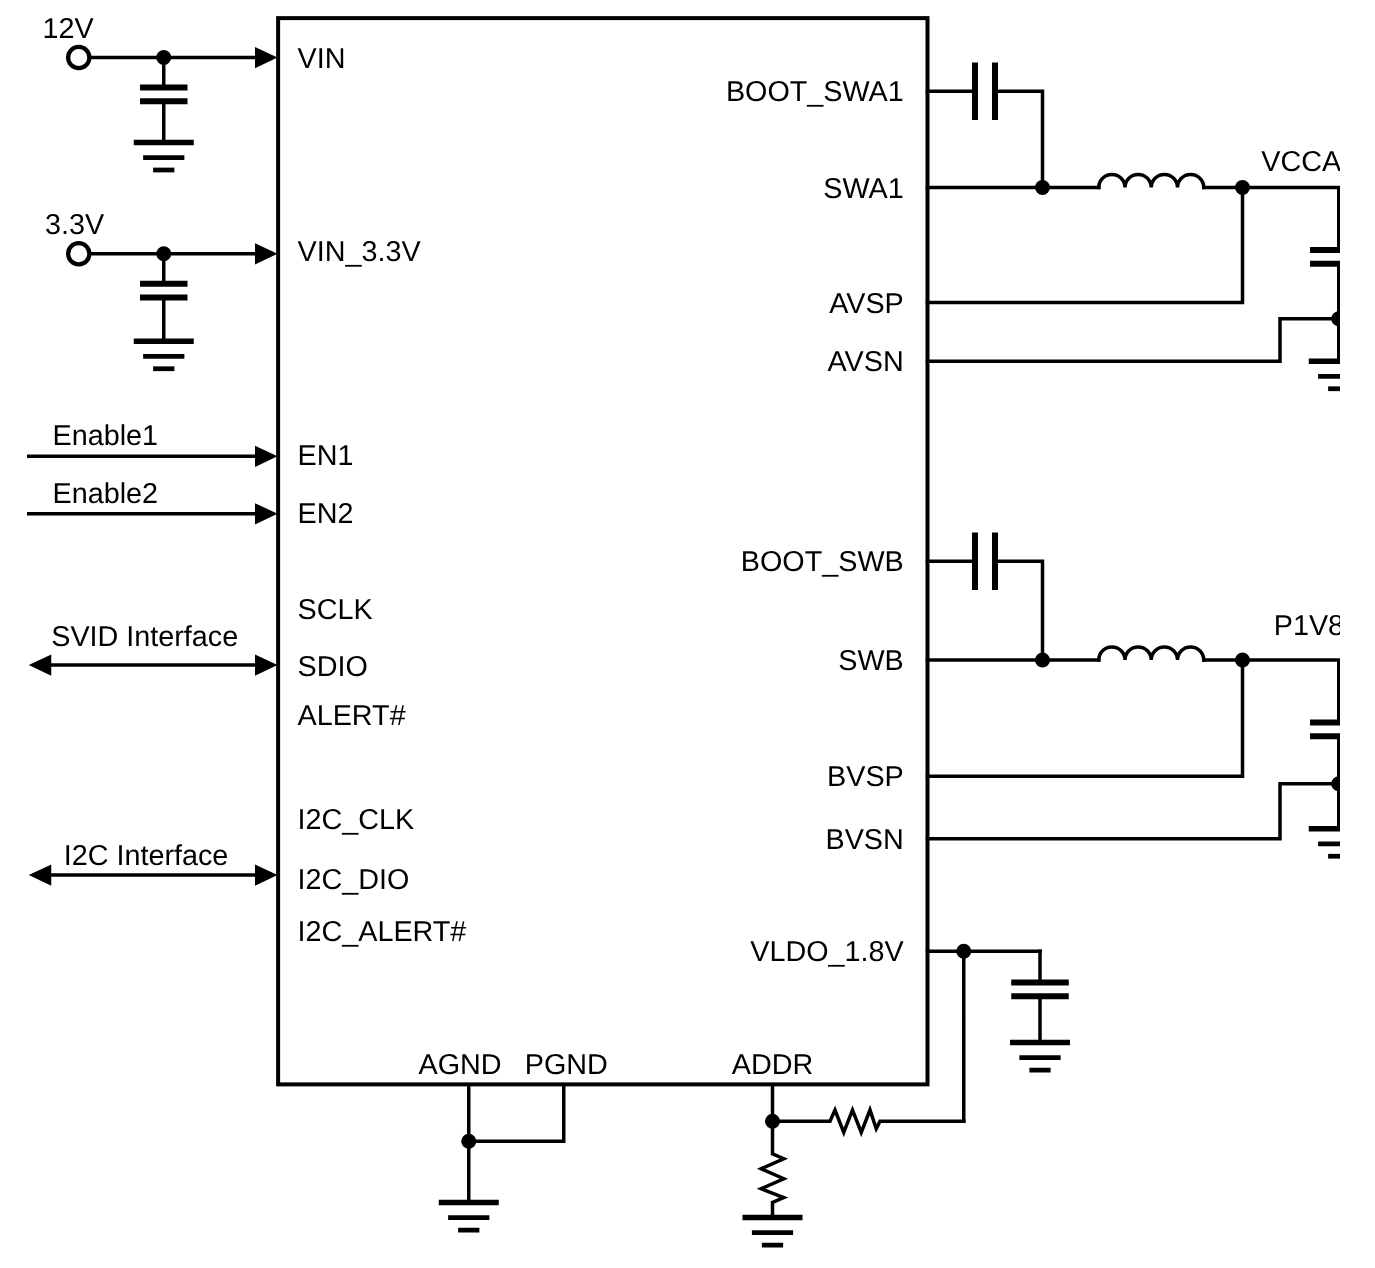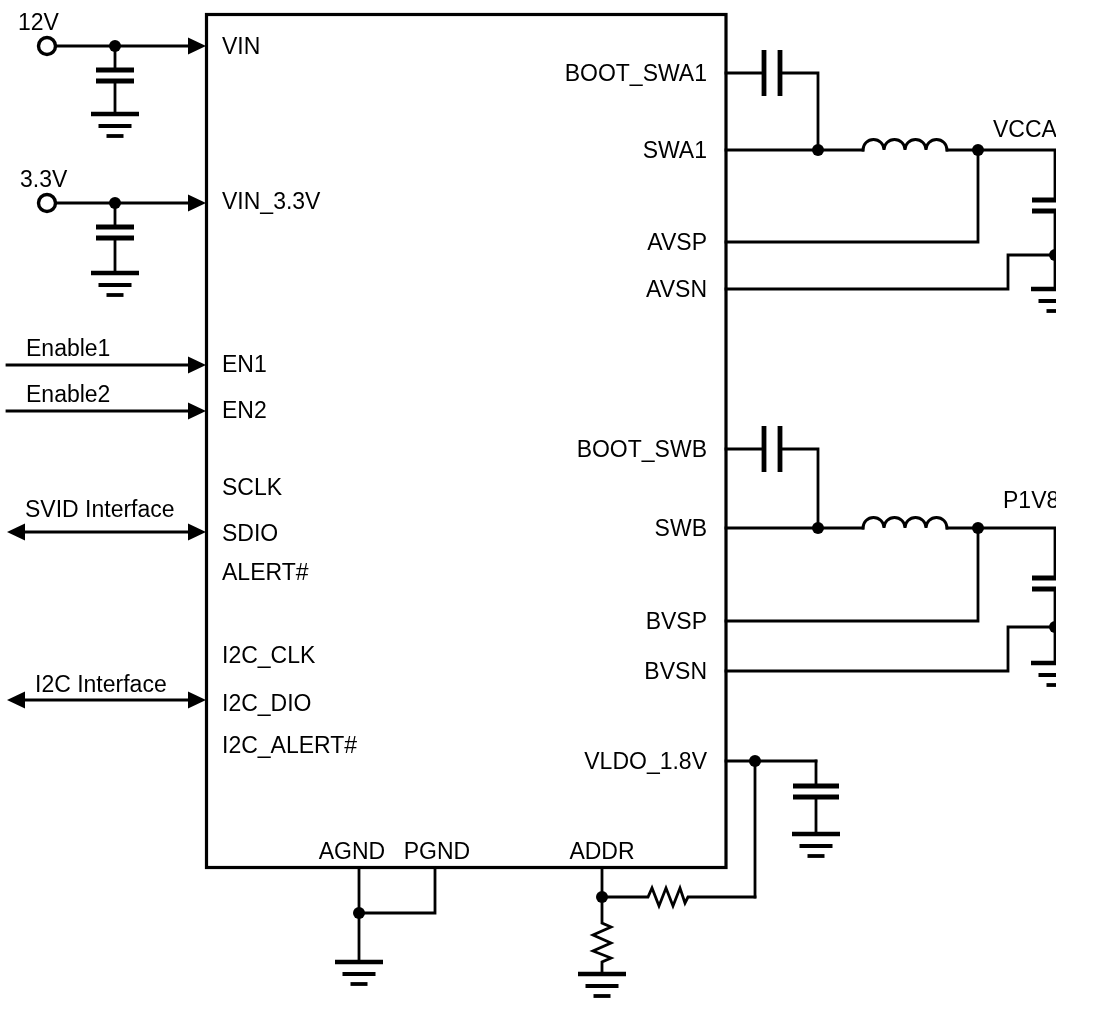--- a/index.html
+++ b/index.html
@@ -6,20 +6,21 @@
     margin: 0;
     padding: 0;
     background: #ffffff;
   }
   .page {
     position: relative;
     width: 1056px;
     height: 1014px;
     background: #ffffff;
     overflow: hidden;
+    padding-left: 16px;
   }
   svg text {
     font-family: "Liberation Sans", "DejaVu Sans", sans-serif;
     font-size: 23px;
     fill: #000000;
   }
   .wire   { stroke: #000; stroke-width: 2.8; fill: none; stroke-linecap: square; }
   .boxline{ stroke: #000; stroke-width: 3.2; fill: none; }
   .plate  { stroke: #000; stroke-width: 4.8; fill: none; stroke-linecap: butt; }
   .gnd1   { stroke: #000; stroke-width: 4.4; fill: none; }

